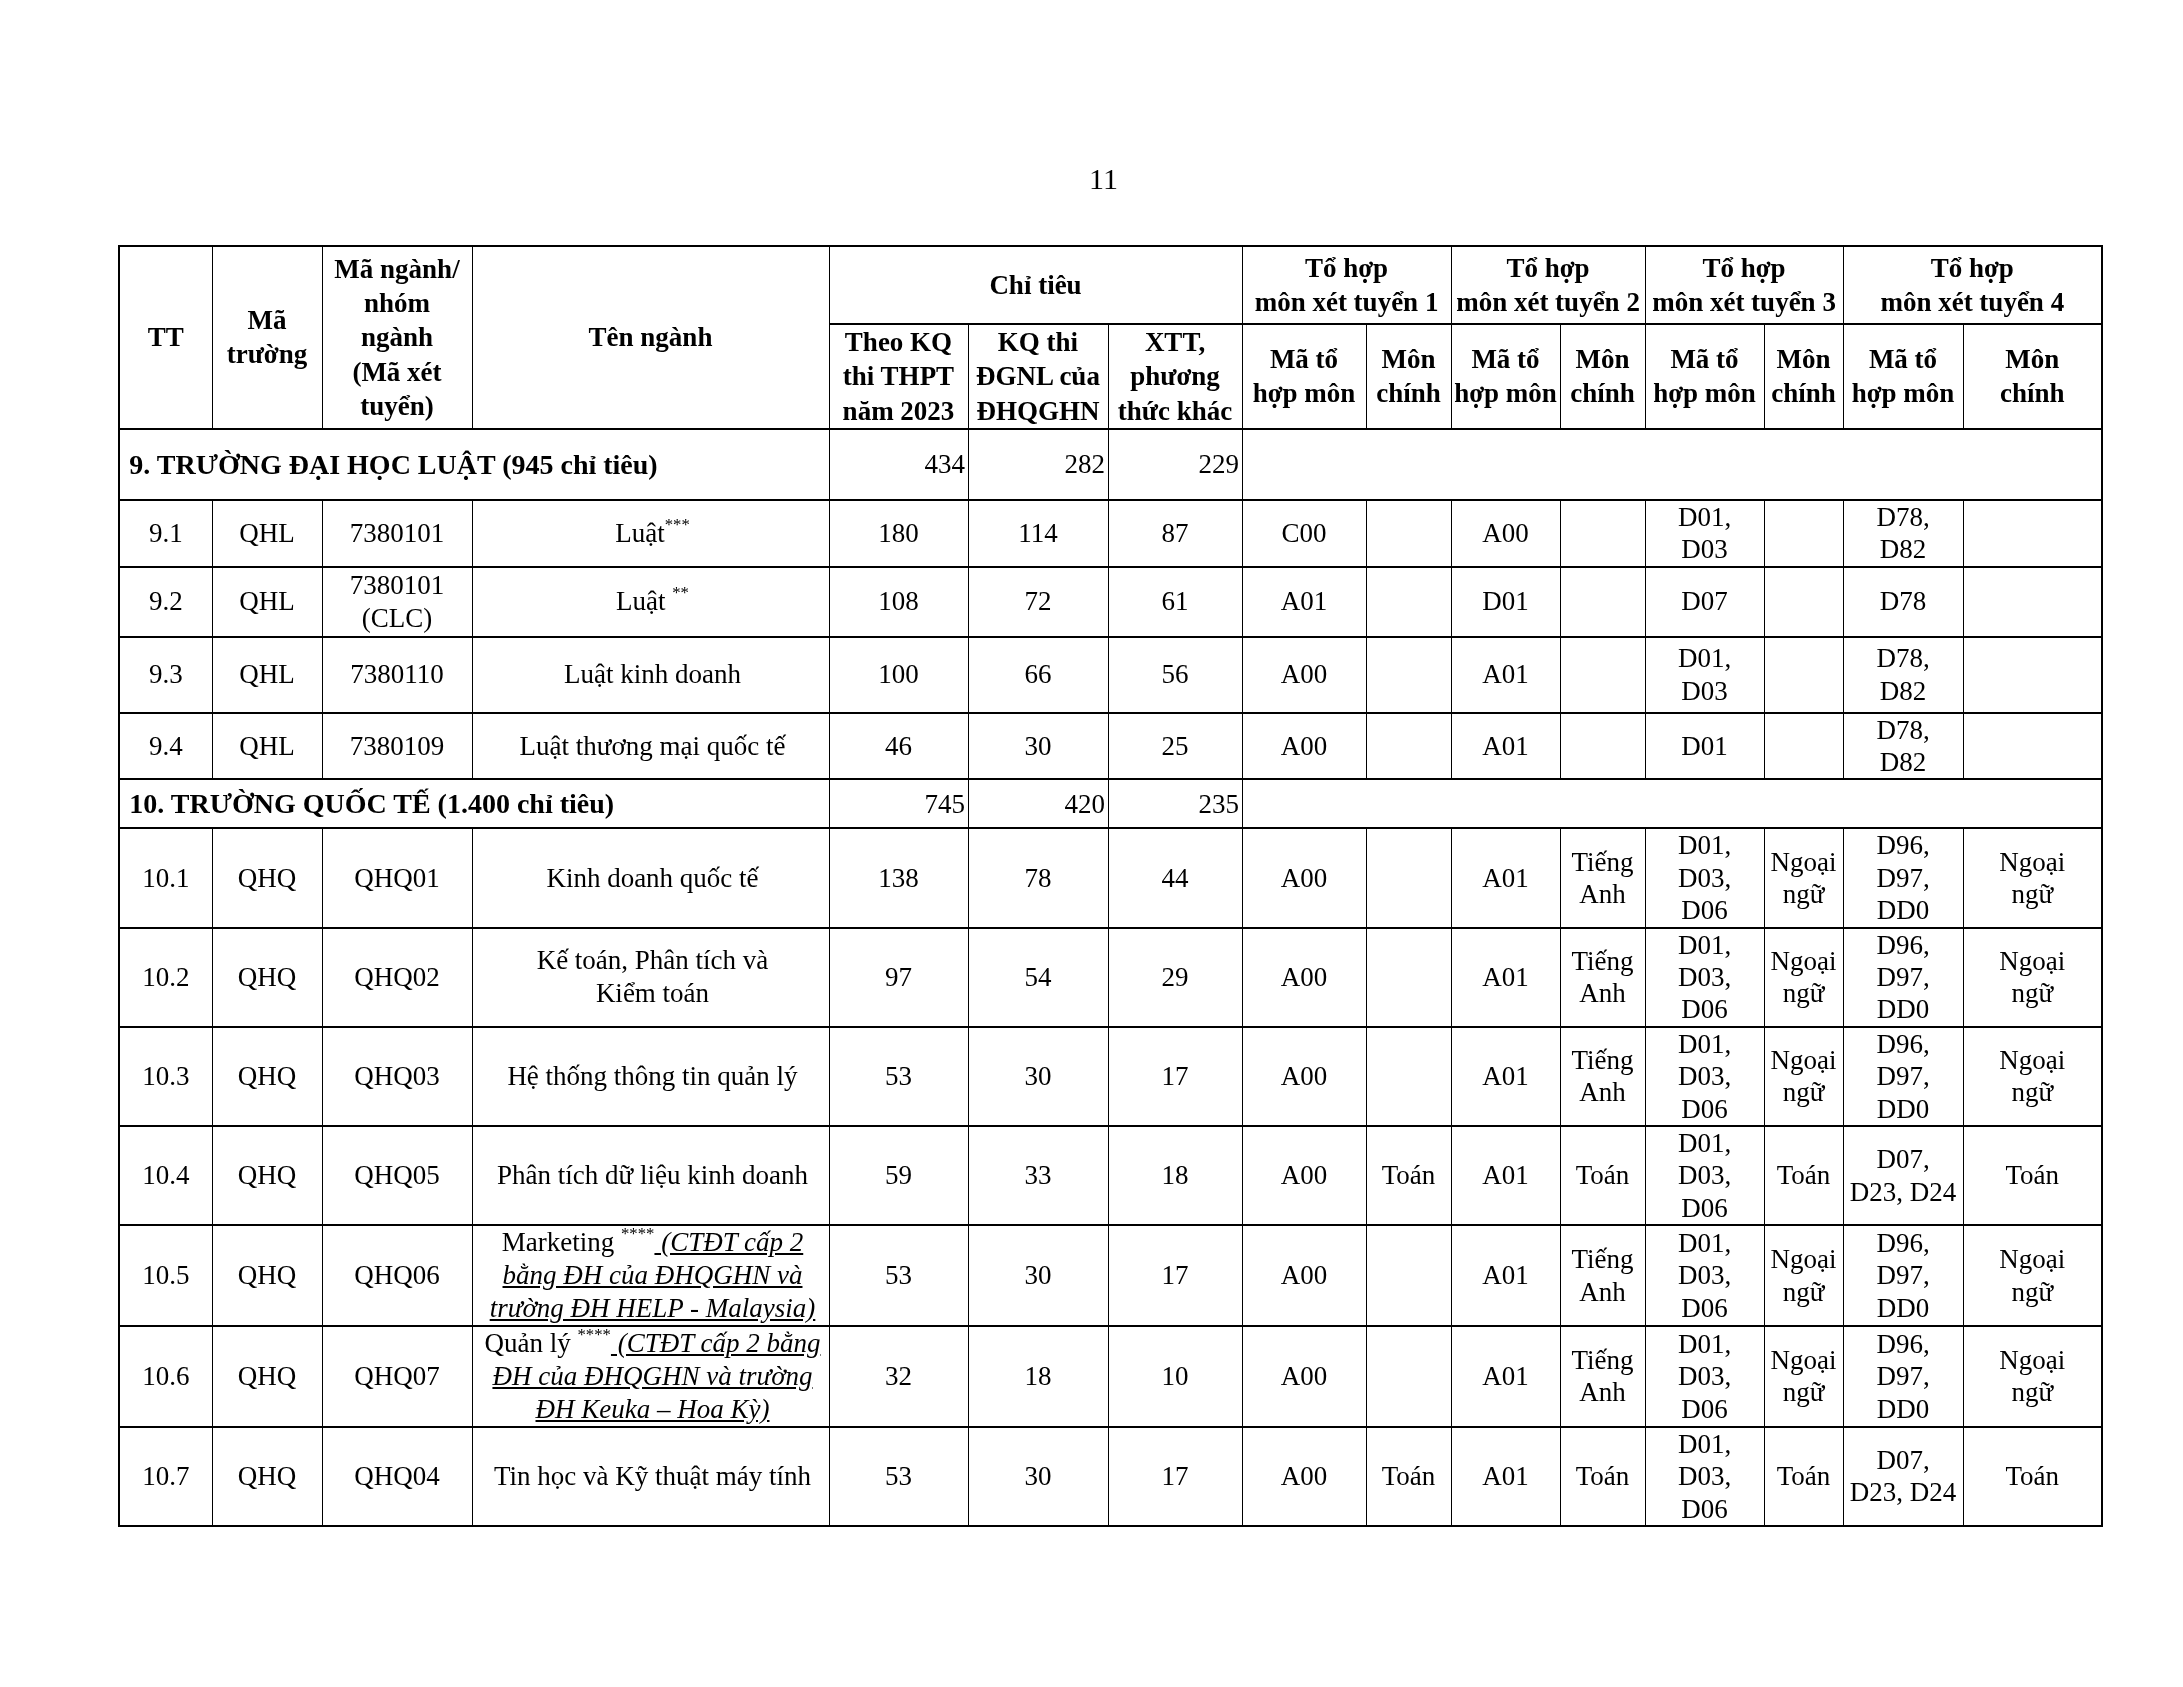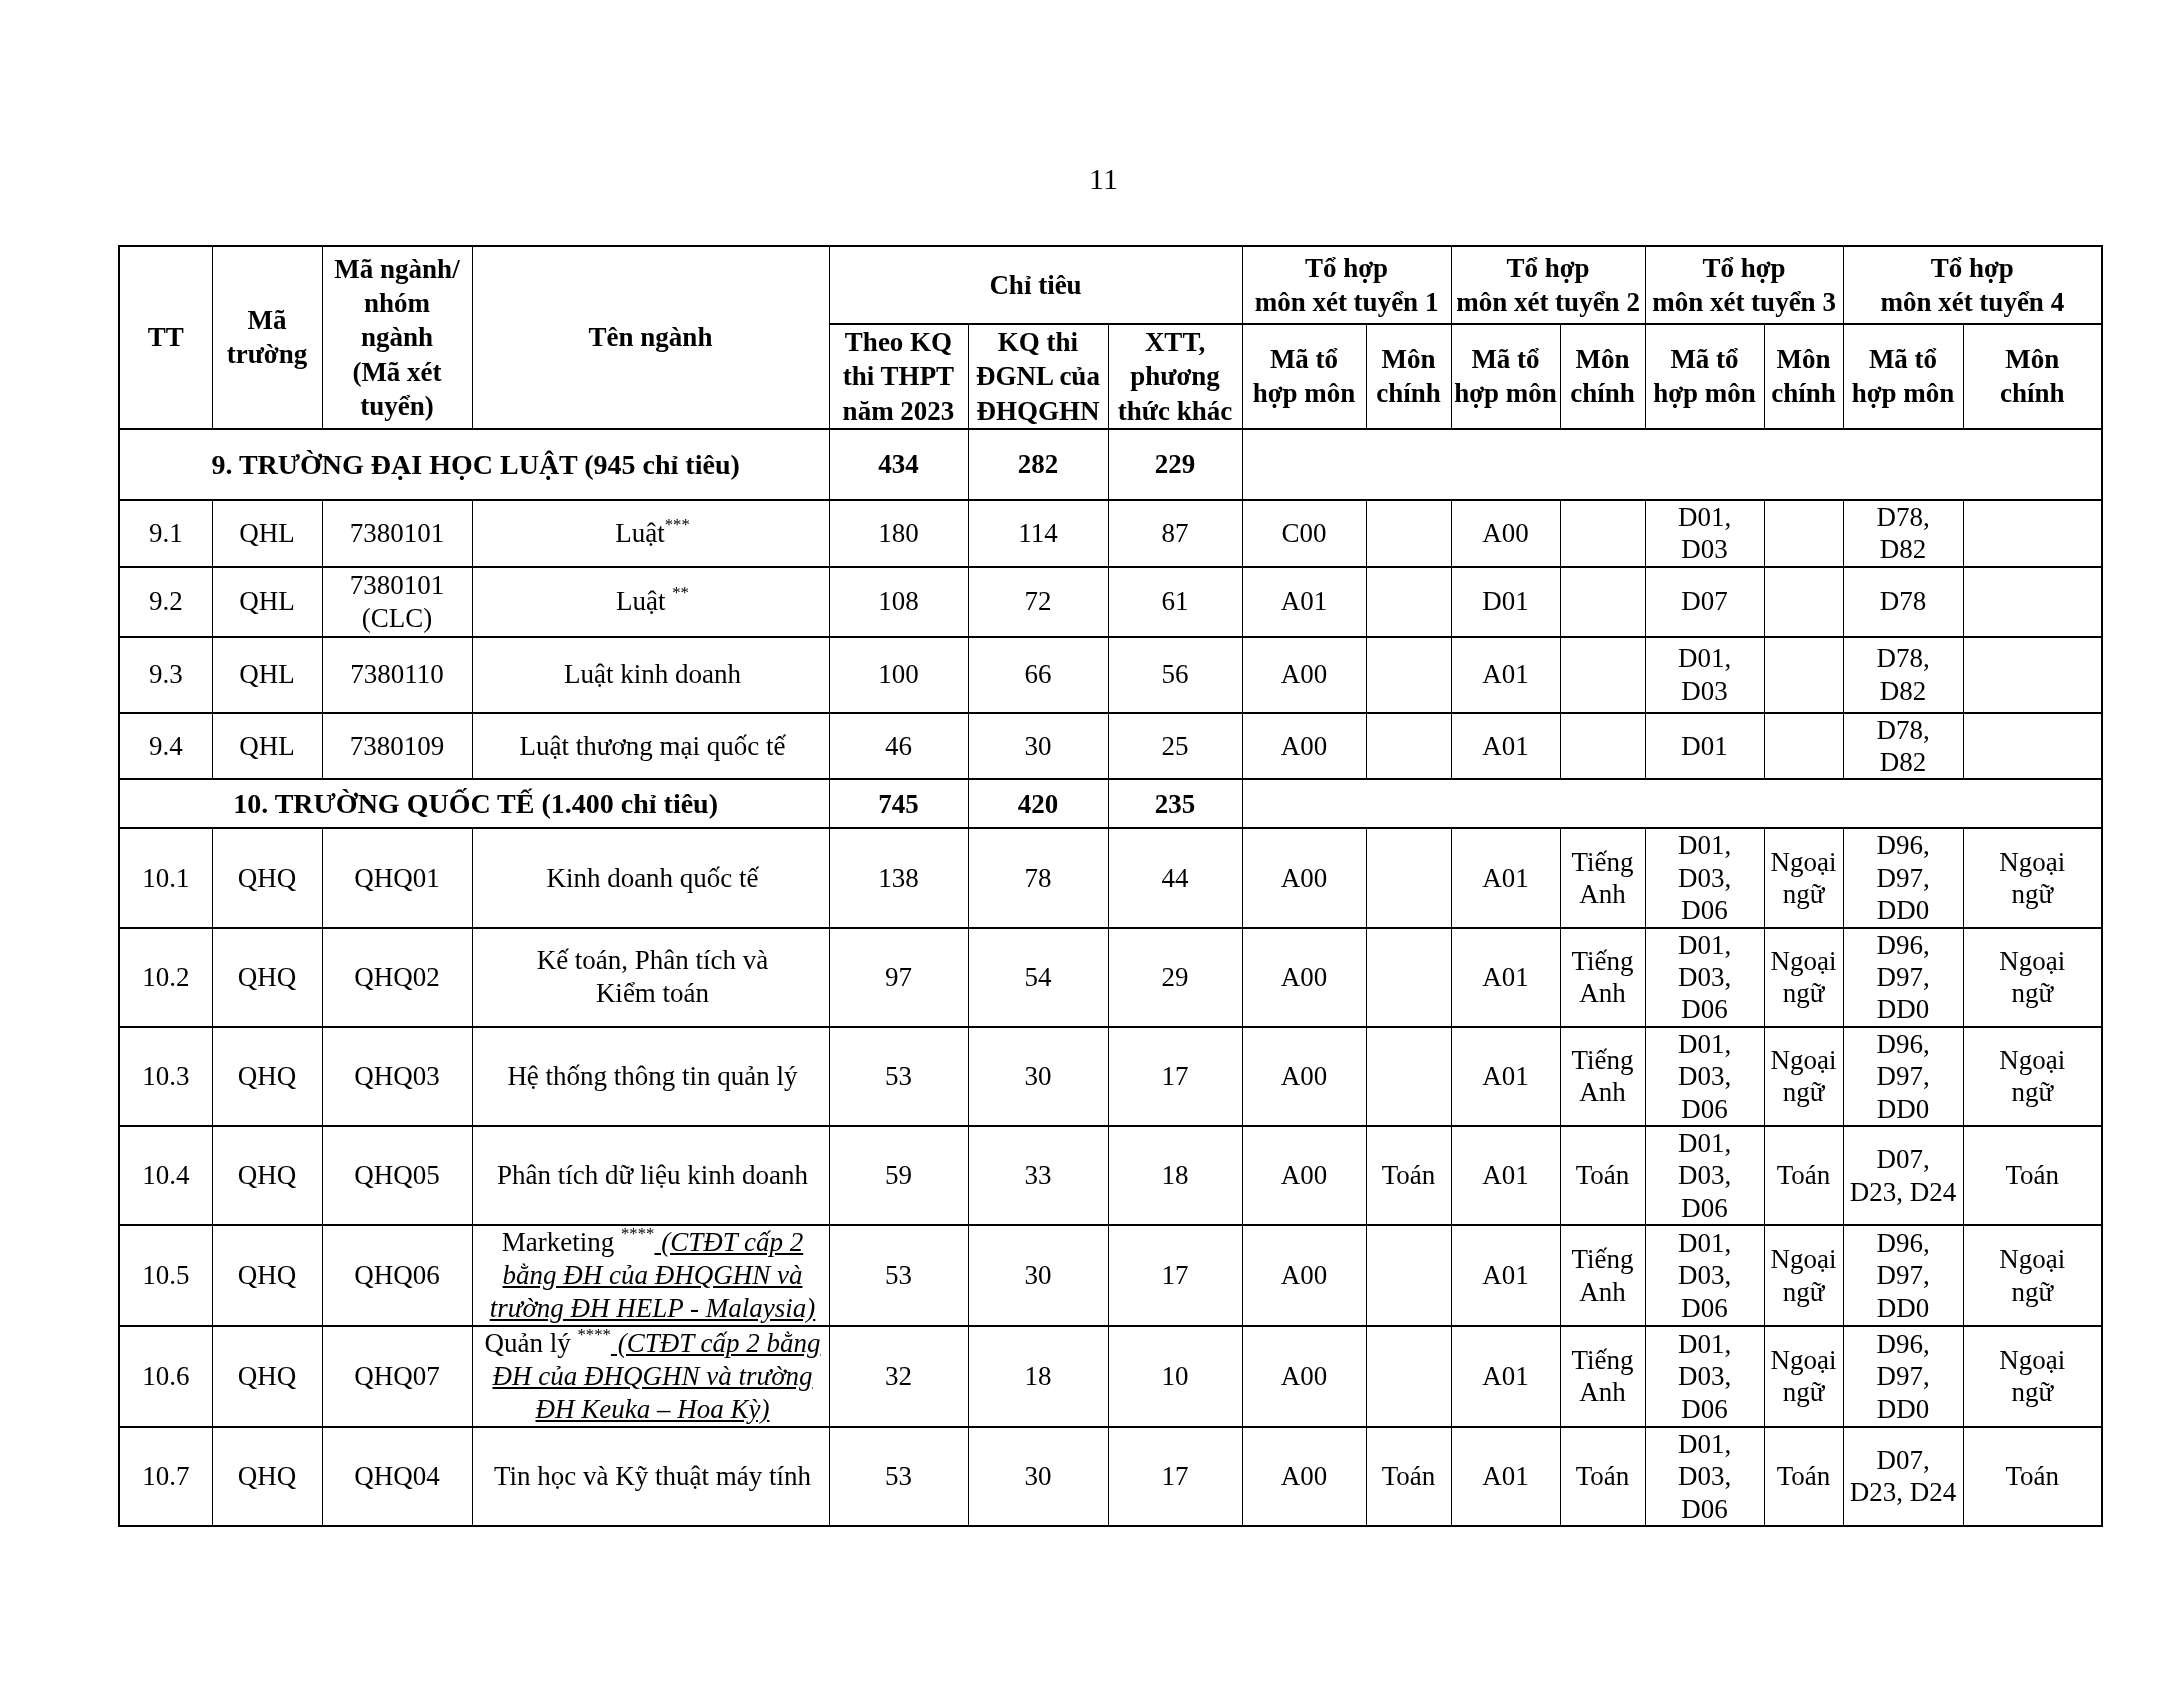--- a/index.html
+++ b/index.html
@@ -10,22 +10,22 @@
   table.adm{position:absolute;left:118px;top:245px;width:1985px;
             border-collapse:collapse;table-layout:fixed;
             border:2px solid #000;}
   .adm th,.adm td{border:1.3px solid #000;border-top-width:2px;border-bottom-width:2px;
                   padding:0 2.6px;vertical-align:middle;text-align:center;
                   font-size:27px;line-height:1.2;overflow:hidden;}
   .adm th{font-weight:bold;line-height:1.27;}
   .ml{white-space:pre-line;}
   .combo{line-height:1.08;padding:0 1.3px;font-size:26.5px;}
   td.name{text-align:center;padding:0 6.6px 0 10.6px;line-height:1.22;margin-top:24px;}
-  td.sec-title{text-align:center;padding:0 6.6px 0 9.3px;font-weight:bold;font-size:28px;}
-  td.b{font-weight:bold;}
+  td.sec-title{text-align:left;padding:0 6.6px 0 9.3px;font-weight:bold;font-size:28px;}
+  td.b{font-weight:normal;text-align:right;}
   sup{font-size:0.62em;line-height:0;position:relative;top:-0.12em;}
   em{font-style:italic;text-decoration:underline;}
 </style>
 </head>
 <body>
 
 <div class="page">
   <div class="page-number">11</div>
 
   <table class="adm">

